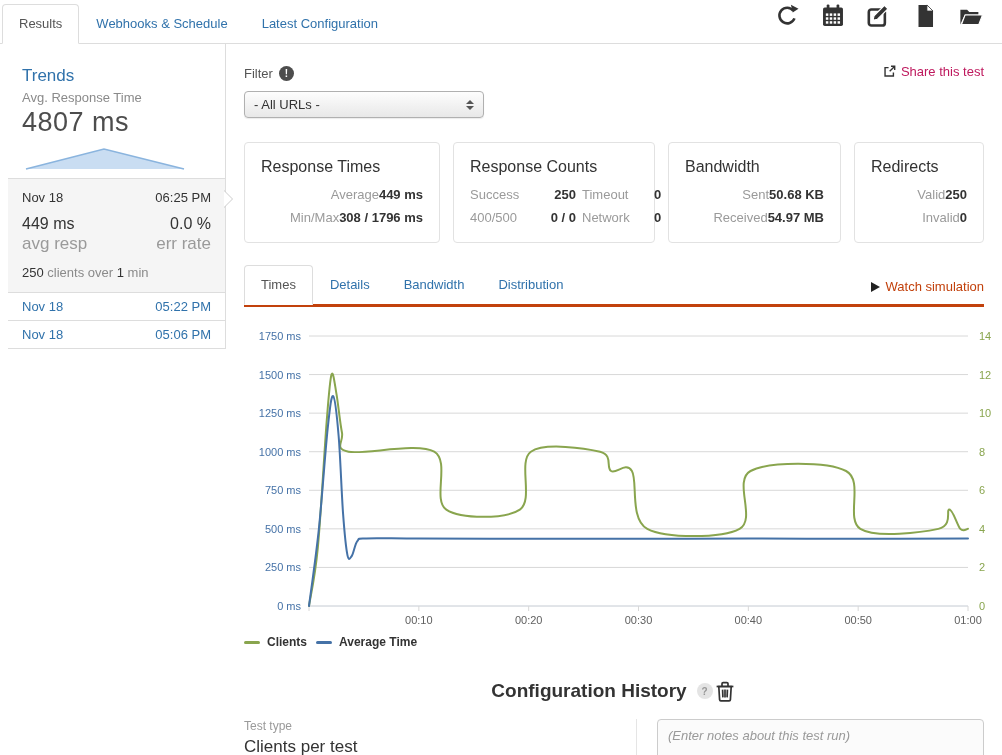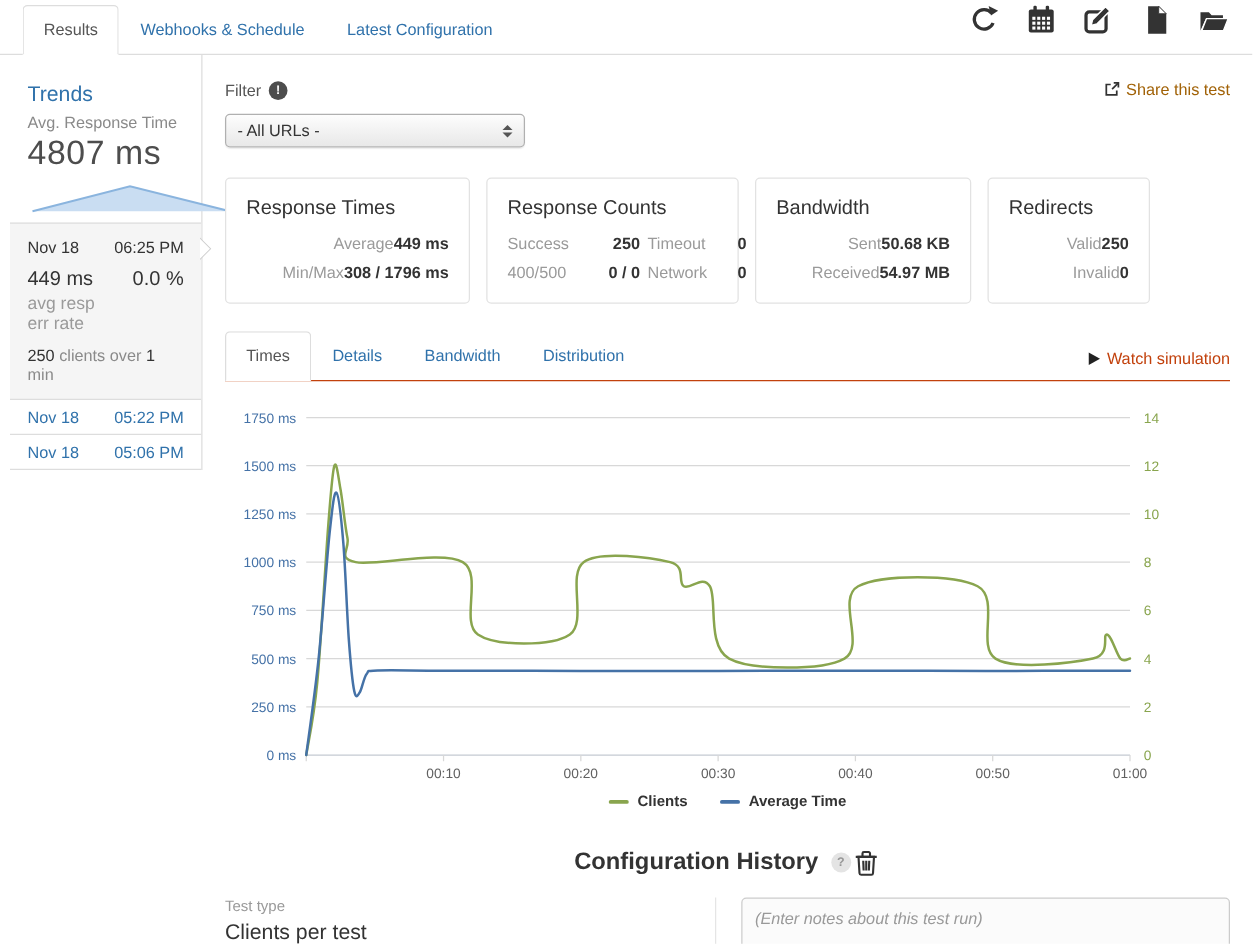--- a/index.html
+++ b/index.html
@@ -1,61 +1,61 @@
 <!DOCTYPE html>
 <html><head>
 <meta charset="utf-8">
 <style>
   * { margin:0; padding:0; box-sizing:border-box; }
   html,body { width:1002px; height:755px; overflow:hidden; background:#fff;
     font-family:"Liberation Sans","DejaVu Sans",sans-serif; color:#333; }
   a { text-decoration:none; cursor:pointer; }
 
   
-  .topbar { position:relative; height:44px; border-bottom:1px solid #ddd; padding-left:18px; display:flex; align-items:flex-end; }
+  .topbar { position:relative; height:44px; border-bottom:1px solid #ddd; padding-left:2px; display:flex; align-items:flex-end; }
   .tabs { display:flex; }
   .tab { font-size:13px; color:#3072ab; padding:11px 16px 12px; margin-bottom:-1px; border:1px solid transparent; border-radius:4px 4px 0 0; cursor:pointer; }
   .tab.active { color:#555; background:#fff; border-color:#ddd #ddd #fff; }
   .top-icons { position:absolute; right:18px; top:3px; display:flex; gap:20px; align-items:center; }
   .top-icons span { display:inline-flex; width:26px; height:26px; cursor:pointer; }
   .top-icons svg { width:26px; height:26px; }
 
   
   .content { display:flex; align-items:flex-start; }
-  .sidebar { width:162px; border-right:1px solid #ddd; padding-top:22px; flex:none; }
+  .sidebar { width:226px; border-right:1px solid #ddd; padding-top:22px; flex:none; }
   .sidebar-inner { padding-left:22px; }
   .main { flex:1; padding:20px 18px 0 18px; min-width:0; }
 
   
   .trends-title { font-size:17px; font-weight:400; color:#3072ab; margin-bottom:4px; }
   .metric-label { font-size:13px; color:#8a8a8a; margin-bottom:2px; }
   .metric-value { font-size:27px; font-weight:300; color:#4d4d4d; letter-spacing:.5px; }
   .sparkline { display:block; margin:4px 0 6px 2px; }
   .trend-list { margin-left:8px; }
   .trend-item { position:relative; font-size:13px; }
   .trend-item.selected { background:#f5f5f5; border-top:1px solid #ddd; border-bottom:1px solid #ddd; padding:11px 14px 12px; }
   .trend-item.selected .pointer-outer { position:absolute; right:-17px; top:11px; width:0; height:0;
     border:9px solid transparent; border-left-color:#ccc; }
   .trend-item.selected .pointer-inner { position:absolute; right:-15px; top:12px; width:0; height:0;
     border:8px solid transparent; border-left-color:#fff; }
   .t-row { display:flex; justify-content:space-between; align-items:baseline; }
   .t-date { color:#333; }
   .t-big { font-size:16px; color:#333; margin-top:10px; }
-  .t-small { font-size:14px; color:#9a9a9a; margin-top:1px;flex-direction:column; }
+  .t-small { font-size:17px; color:#9a9a9a; margin-top:1px; }
   .t-clients { margin-top:11px; font-size:13px; color:#8a8a8a; }
   .t-clients b { color:#333; font-weight:400; }
   .trend-item.run { padding:6px 14px; border-bottom:1px solid #ddd; cursor:pointer; }
   .trend-item.run span { color:#3072ab; }
 
   
   .filter-row { display:flex; justify-content:space-between; align-items:flex-start; }
   .filter-label { font-size:13px; color:#555; display:inline-flex; align-items:center; gap:6px; }
   .info-badge { display:inline-flex; width:15px; height:15px; border-radius:50%; background:#4d4d4d; color:#fff;
     font-size:10px; font-weight:bold; align-items:center; justify-content:center; cursor:pointer; }
-  .share-link { font-size:13px; color:#a16207; display:inline-flex; align-items:center; gap:5px;justify-content:center; }
+  .share-link { font-size:13px; color:#be185d; display:inline-flex; align-items:center; gap:5px;justify-content:center; }
   .share-link svg { width:13px; height:13px; }
   .url-select { margin-top:9px; width:240px; height:27px; border:1px solid #b0b0b0; border-radius:4px;
     background:linear-gradient(#fdfdfd,#e8e8e8); box-shadow:0 1px 1px rgba(0,0,0,.08);
     display:flex; align-items:center; justify-content:space-between; padding:0 9px; font-size:13px; color:#333; cursor:pointer; }
   .sel-arrows { display:flex; flex-direction:column; gap:2px; }
   .sel-arrows i { display:block; width:0; height:0; border-left:4px solid transparent; border-right:4px solid transparent; }
   .sel-arrows i.up { border-bottom:4px solid #555; }
   .sel-arrows i.down { border-top:4px solid #555; }
 
   
@@ -63,27 +63,27 @@
   .card { border:1px solid #e2e2e2; border-radius:4px; padding:15px 16px 17px; background:#fff; }
   .card h3 { font-size:16px; font-weight:400; color:#333; margin-bottom:11px; }
   .card .c-row { display:flex; justify-content:flex-end; font-size:13px; margin-top:8px; }
   .card .c-label { color:#9a9a9a; }
   .card .c-value { color:#333; font-weight:600; }
   .card.w1 { width:196px; } .card.w2 { width:202px; } .card.w3 { width:173px; } .card.w4 { width:130px; }
   .card .c-grid { display:grid; grid-template-columns:56px 44px 66px 1fr; font-size:13px; row-gap:8px; column-gap:6px; margin-top:8px; }
   .card .c-grid .v { text-align:right; font-weight:600; color:#333; }
 
   
-  .chart-tabbar { display:flex; justify-content:space-between; align-items:flex-end; border-bottom:1px solid #c2410c; margin-top:22px; }
+  .chart-tabbar { display:flex; justify-content:space-between; align-items:flex-end; border-bottom:3px solid #c2410c; margin-top:22px; }
   .watch-link { font-size:13px; color:#c2410c; display:inline-flex; align-items:center; gap:6px; padding-bottom:10px; }
   .play-tri { width:0; height:0; border-left:9px solid #222; border-top:5.5px solid transparent; border-bottom:5.5px solid transparent; display:inline-block; }
 
   
   .chart-wrap { margin-top:12px; }
-  .legend { display:flex; justify-content:center; gap:26px; margin-top:2px; }
+  .legend { display:flex; justify-content:flex-start; gap:9px; margin-top:2px; }
   .legend-item { display:inline-flex; align-items:center; gap:7px; font-size:12px; font-weight:bold; color:#333; cursor:pointer; }
   .legend-swatch { width:16px; height:3px; border-radius:2px; display:inline-block; }
 
   
   .config { margin-top:30px; }
   .config-head { display:flex; justify-content:center; align-items:center; }
   .config-title-group { display:flex; align-items:center; gap:10px; }
   .config-title { font-size:19px; font-weight:bold; color:#333; }
   .q-badge { display:inline-flex; width:16px; height:16px; border-radius:50%; background:#e4e4e4; color:#979797;
     font-size:10px; font-weight:bold; align-items:center; justify-content:center; cursor:pointer; }

